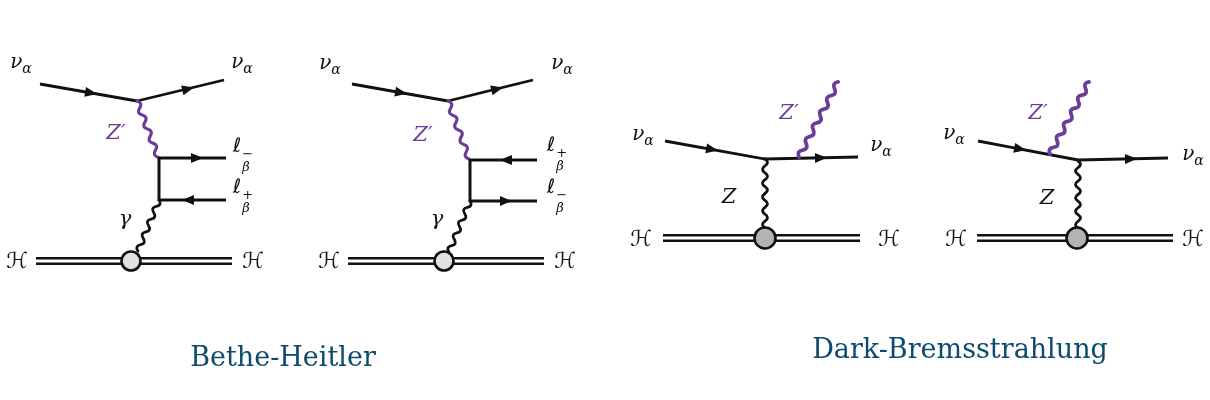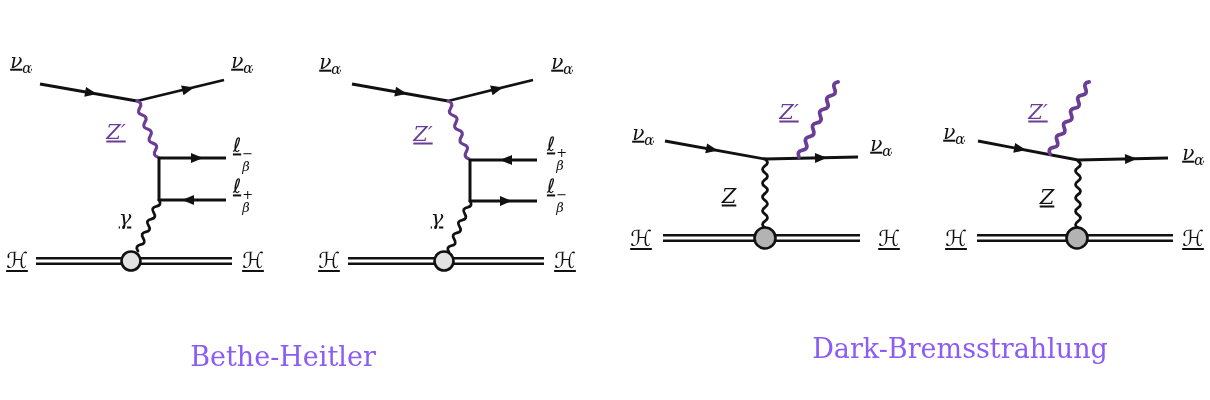--- a/index.html
+++ b/index.html
@@ -22,37 +22,36 @@
 
   .lbl {
     position: absolute;
     transform: translate(-50%, -50%);
     font-family: "DejaVu Serif", "DejaVu Sans", serif;
     font-style: italic;
     font-size: 20px;
     color: #111111;
     white-space: nowrap;
     line-height: 1;
-    text-decoration: underline;
   }
   .lbl sub { font-size: 14px; vertical-align: -0.4em; line-height: 1; font-style: italic; }
   .boson { font-size: 21px; }
   .purple { color: #6a3d96; }
   .cal { font-style: normal; font-size: 22px; }
   .ssk {
     display: inline-flex; flex-direction: column; align-items: flex-start;
     font-size: 13px; line-height: 1.05; vertical-align: -0.45em; margin-left: 1px;
   }
   .ssk .sgn { font-style: normal; }
   .caption {
     position: absolute;
     transform: translate(-50%, -50%);
     font-family: "DejaVu Serif", "Liberation Serif", serif;
     font-size: 27px;
-    color: #8b5cf6;
+    color: #0c4a6e;
     white-space: nowrap;
   }
 </style>
 </head>
 <body>
 
 <svg id="canvas-svg" width="1210" height="400" viewBox="0 0 1210 400" xmlns="http://www.w3.org/2000/svg">
 
   <g>
     <line class="fermion" x1="40" y1="84" x2="137" y2="101"></line>

